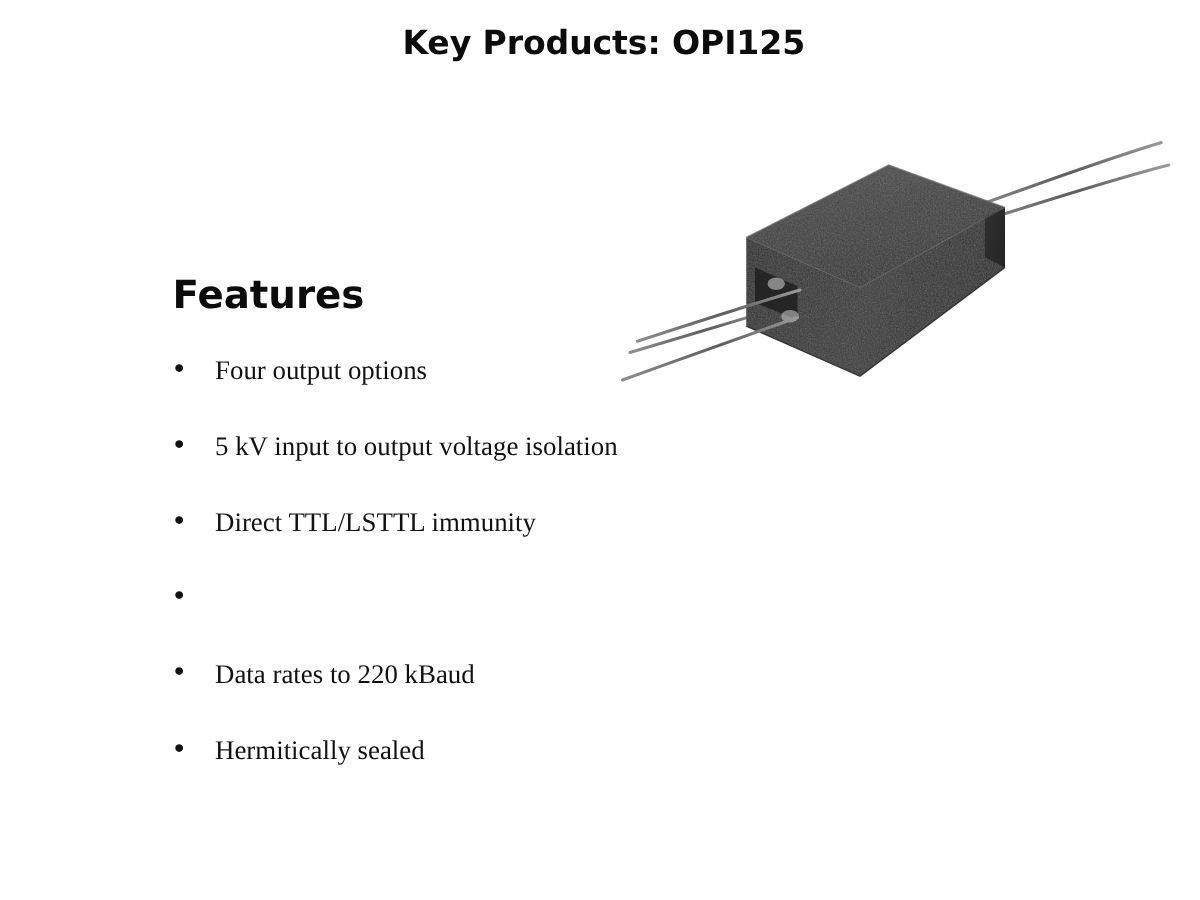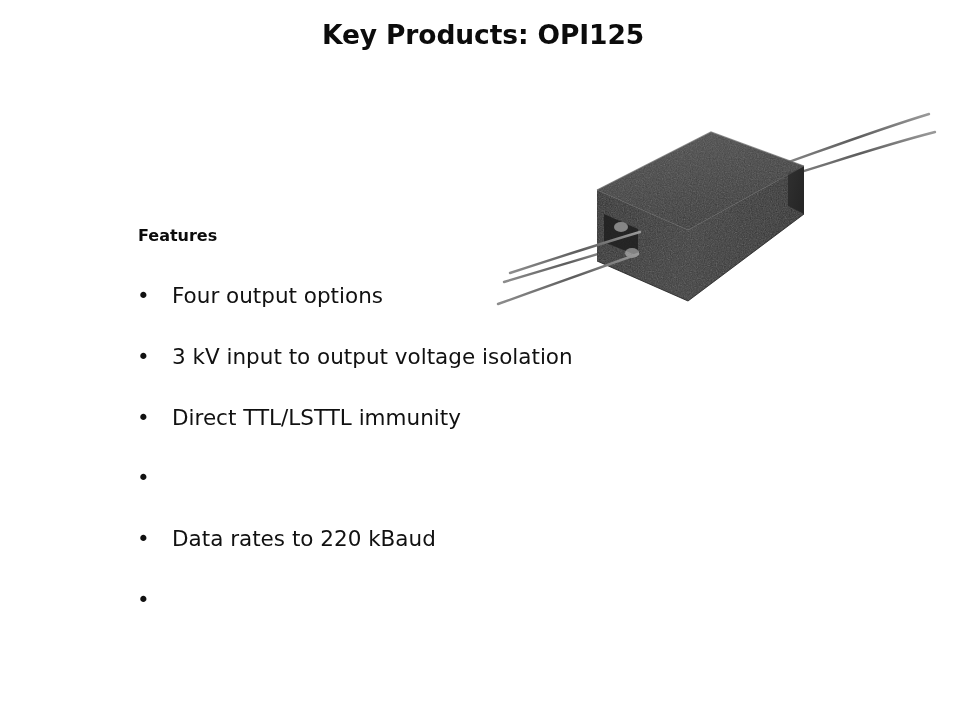--- a/index.html
+++ b/index.html
@@ -37,21 +37,21 @@
     font-family: "DejaVu Sans", sans-serif;
     line-height: 32px;
     white-space: nowrap;
   }
 
   
   #features-heading {
     position: absolute;
     left: 138px;
     top: 222px;
-    font-size: 16px;
+    font-size: 31px;
     font-weight: bold;
     color: #0c0c0c;
     line-height: 28px;
     white-space: nowrap;
   }
 
   
   #feature-list {
     position: absolute;
     left: 134px;
@@ -76,20 +76,21 @@
     left: 3px;
     top: 0;
     width: 14px;
     font-size: 21.5px;
     line-height: 36px;
     text-align: left;
     color: #111111;
   }
   #feature-list li .bullet-text {
     display: inline-block;
+    font-family: Liberation Serif, serif;
   }
 
   
   #product-photo {
     position: absolute;
     left: 488px;
     top: 96px;
     width: 452px;
     height: 230px;
   }
@@ -177,31 +178,32 @@
 
   <div id="features-heading">Features</div>
 
   <ul id="feature-list">
     <li>
       <span class="bullet-glyph">•</span>
       <span class="bullet-text">Four output options</span>
     </li>
     <li>
       <span class="bullet-glyph">•</span>
-      <span class="bullet-text">3 kV input to output voltage isolation</span>
+      <span class="bullet-text">5 kV input to output voltage isolation</span>
     </li>
     <li>
       <span class="bullet-glyph">•</span>
       <span class="bullet-text">Direct TTL/LSTTL immunity</span>
     </li>
     <li>
       <span class="bullet-glyph">•</span>
     </li>
     <li>
       <span class="bullet-glyph">•</span>
       <span class="bullet-text">Data rates to 220 kBaud</span>
     </li>
     <li>
       <span class="bullet-glyph">•</span>
+      <span class="bullet-text">Hermitically  sealed</span>
     </li>
   </ul>
 
 </div>
 
 </body></html>

